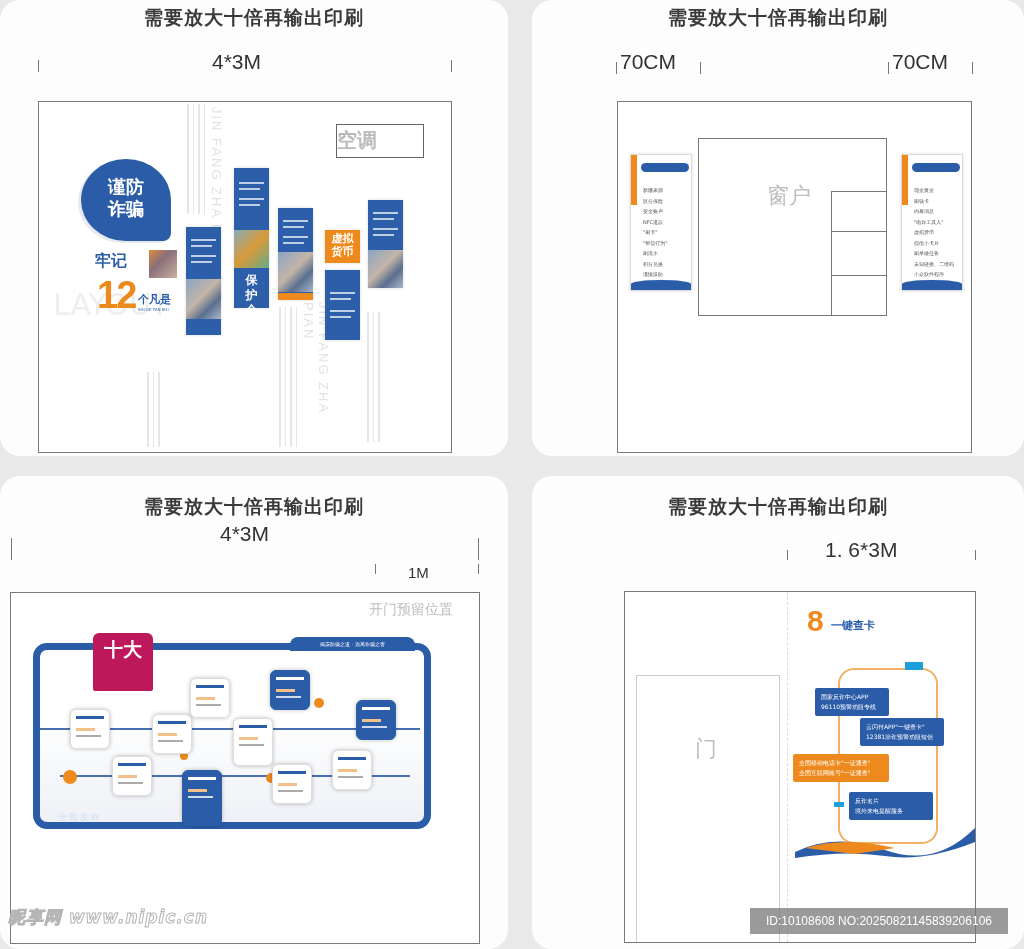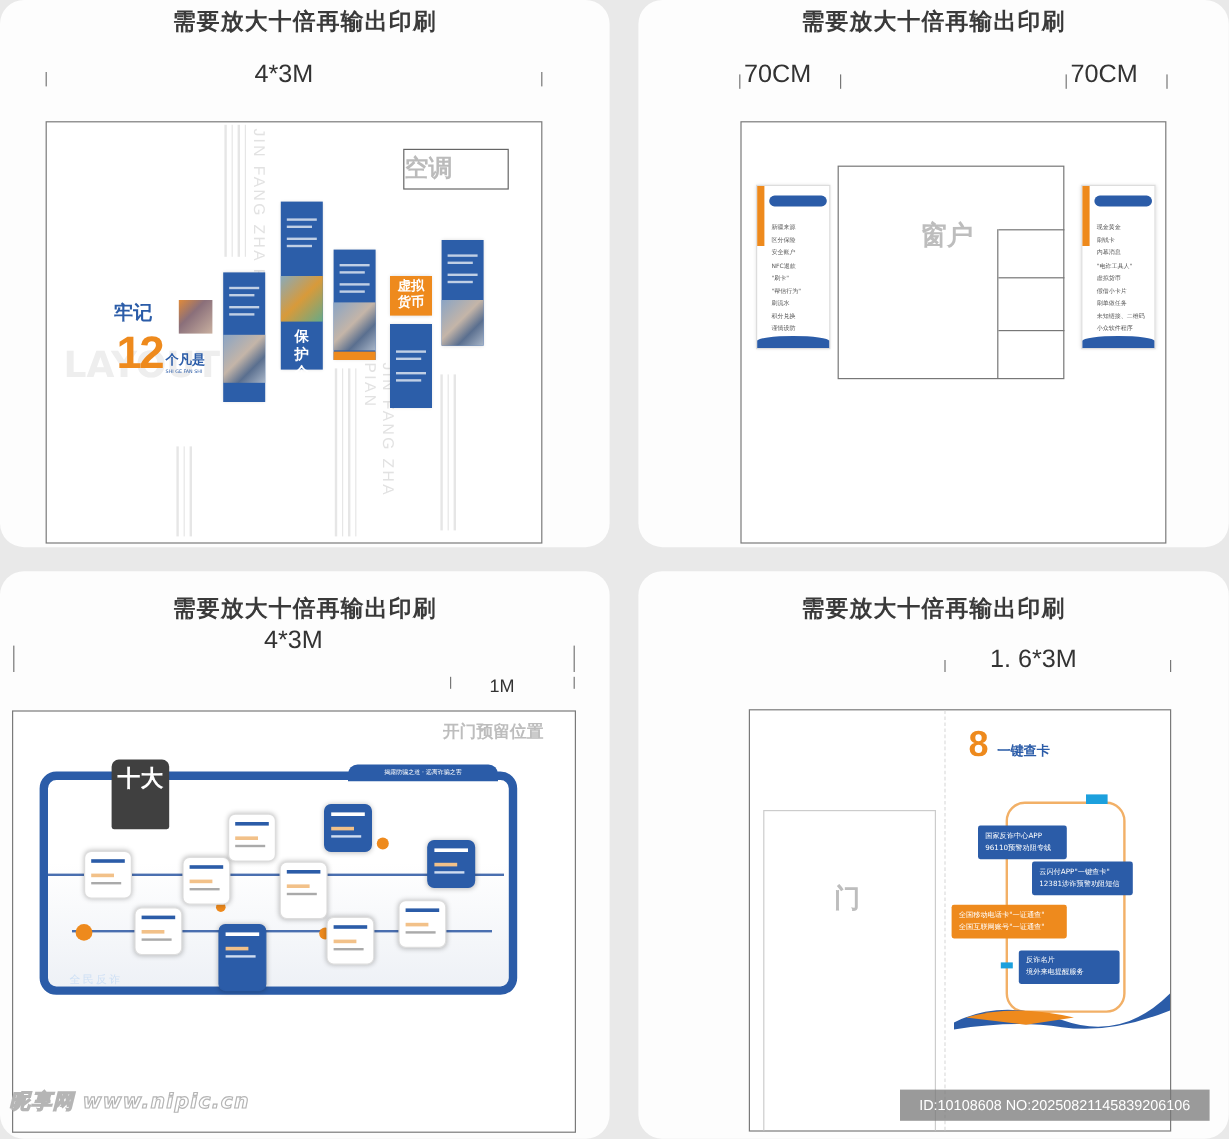--- a/index.html
+++ b/index.html
@@ -19,21 +19,21 @@
   .vlines { position: absolute; }
   .vlines span { display: inline-block; width: 1.5px; height: 100%; background: #e6e6e6; margin-right: 4px; }
   .vtext { position: absolute; writing-mode: vertical-rl; color: #e2e2e2; font-size: 13px; letter-spacing: 2px; font-family: "Liberation Sans", sans-serif; }
   .card { position: absolute; background: #2c5ea9; box-shadow: 0 0 3px rgba(0,0,0,0.15); }
   .card .txt { position: absolute; left: 5px; right: 5px; height: 2px; background: rgba(255,255,255,0.7); }
   .photo { position: absolute; left: 0; right: 0; background: linear-gradient(135deg, #8aa4c4, #c4b5a8 45%, #5a6f8f 70%, #a9b6c8); }
   .cardlabel { position: absolute; left: 0; right: 0; text-align: center; color: #fff; font-weight: bold; font-size: 12px; line-height: 15px; }
   .stand { position: absolute; background: #fff; border: 1px solid #ddd; box-shadow: 0 0 3px rgba(0,0,0,0.15); }
   .stand ul { list-style: none; position: absolute; left: 12px; top: 30px; }
   .stand li { font-size: 5px; color: #555; line-height: 10.5px; }
-  .light { color: #bdbdbd; font-weight: bold; position: absolute; }
+  .light { color: #bdbdbd; font-weight: normal; position: absolute; }
   .tl-card { position: absolute; background: #fff; border-radius: 6px; box-shadow: 0 0 4px rgba(0,0,0,0.25); border: 1px solid #ddd; }
   .tl-card.dark { background: #2b5ca8; border-color: #2b5ca8; }
   .tl-card .h { position: absolute; left: 5px; top: 6px; right: 5px; height: 3px; background: #2b5ca8; }
   .tl-card.dark .h { background: #fff; }
   .tl-card .o { position: absolute; left: 5px; top: 18px; width: 50%; height: 3px; background: #f2c189; }
   .tl-card .g { position: absolute; left: 5px; top: 25px; right: 8px; height: 2px; background: #aaa; }
   .tl-card.dark .g { background: #cfdcf0; }
   .line { position: absolute; height: 1.5px; background: #4a6fb0; }
   .dot { position: absolute; width: 10px; height: 10px; border-radius: 50%; background: #ee8a1d; }
   .tool-box { position: absolute; color: #fff; font-size: 6px; line-height: 10px; padding: 4px 6px; border-radius: 2px; }
@@ -52,20 +52,24 @@
   <div class="wall" style="left:38px; top:101px; width:414px; height:352px;">
     <div class="vlines" style="left:148px; top:2px; height:110px;"><span></span><span></span><span></span><span></span></div>
     <div class="vtext" style="left:170px; top:5px;">JIN FANG ZHA PIAN</div>
     <div class="vlines" style="left:240px; top:205px; height:140px;"><span></span><span></span><span></span><span></span></div>
     <div class="vtext" style="left:262px; top:200px;">JIN FANG ZHA PIAN</div>
     <div class="vlines" style="left:108px; top:270px; height:75px;"><span></span><span></span><span></span></div>
     <div class="vlines" style="left:328px; top:210px; height:130px;"><span></span><span></span><span></span></div>
 
     <div class="box" style="left:297px; top:22px; width:88px; height:34px; border:1.5px solid #666; font-size:20px; line-height:31px; color:#bbb; font-weight:bold;">空调</div>
 
+    <div class="box" style="left:42px; top:57px; width:90px; height:82px; border-radius:50% 50% 8px 50%; background:#2b5ca8; box-shadow:-3px 2px 0 #e7eaf0; color:#fff; font-weight:bold; font-size:18px; line-height:22px; text-align:center; padding-top:17px;">
+      <div>谨防</div>
+      <div>诈骗</div>
+    </div>
 
     <div class="light" style="left:14px; top:185px; font-size:30px; color:#eee;">LAYOUT</div>
     <div class="box" style="left:56px; top:149px; font-size:16px; font-weight:bold; color:#2b5ca8;">牢记</div>
     <div class="box" style="left:110px; top:148px; width:28px; height:28px; background:linear-gradient(135deg,#e08a3a,#8a6f7a 40%,#c9b0a0);"></div>
     <div class="box" style="left:58px; top:172px; font-size:38px; font-weight:bold; color:#ee8a1d; font-family:'Liberation Sans',sans-serif; letter-spacing:-2px;">12</div>
     <div class="box" style="left:99px; top:190px; font-size:11px; font-weight:bold; color:#2b5ca8;">个凡是</div>
     <div class="box" style="left:99px; top:205px; font-size:4px; color:#2b5ca8;">SHI GE FAN SHI</div>
 
     <div class="card" style="left:147px; top:125px; width:35px; height:108px;">
       <div class="txt" style="top:12px;"></div>
@@ -234,21 +238,21 @@
           <div class="o"></div>
           <div class="g"></div>
         </div>
       <div class="tl-card dark" style="left:316px; top:50px; width:40px; height:40px;">
           <div class="h"></div>
           <div class="o"></div>
           <div class="g"></div>
         </div>
     </div>
 
-    <div class="box" style="left:82px; top:40px; width:48px; height:58px; background:#404040; border-radius:6px 6px 2px 2px; color:#fff; text-align:center; font-weight:bold;">
+    <div class="box" style="left:82px; top:40px; width:60px; height:58px; background:#be185d; border-radius:6px 6px 2px 2px; color:#fff; text-align:center; font-weight:bold;">
       <div style="font-size:19px; line-height:24px; margin-top:4px;">十大</div>
       <div style="font-size:10px; line-height:12px;margin-top:34px;">高发类案</div>
     </div>
   </div>
 </div>
 
 <div class="panel p4">
   <div class="title" style="top:18px;">需要放大十倍再输出印刷</div>
   <div class="tick" style="left:255px; top:74px; height:10px;"></div>
   <div class="dim" style="left:293px; top:62px;">1. 6*3M</div>

